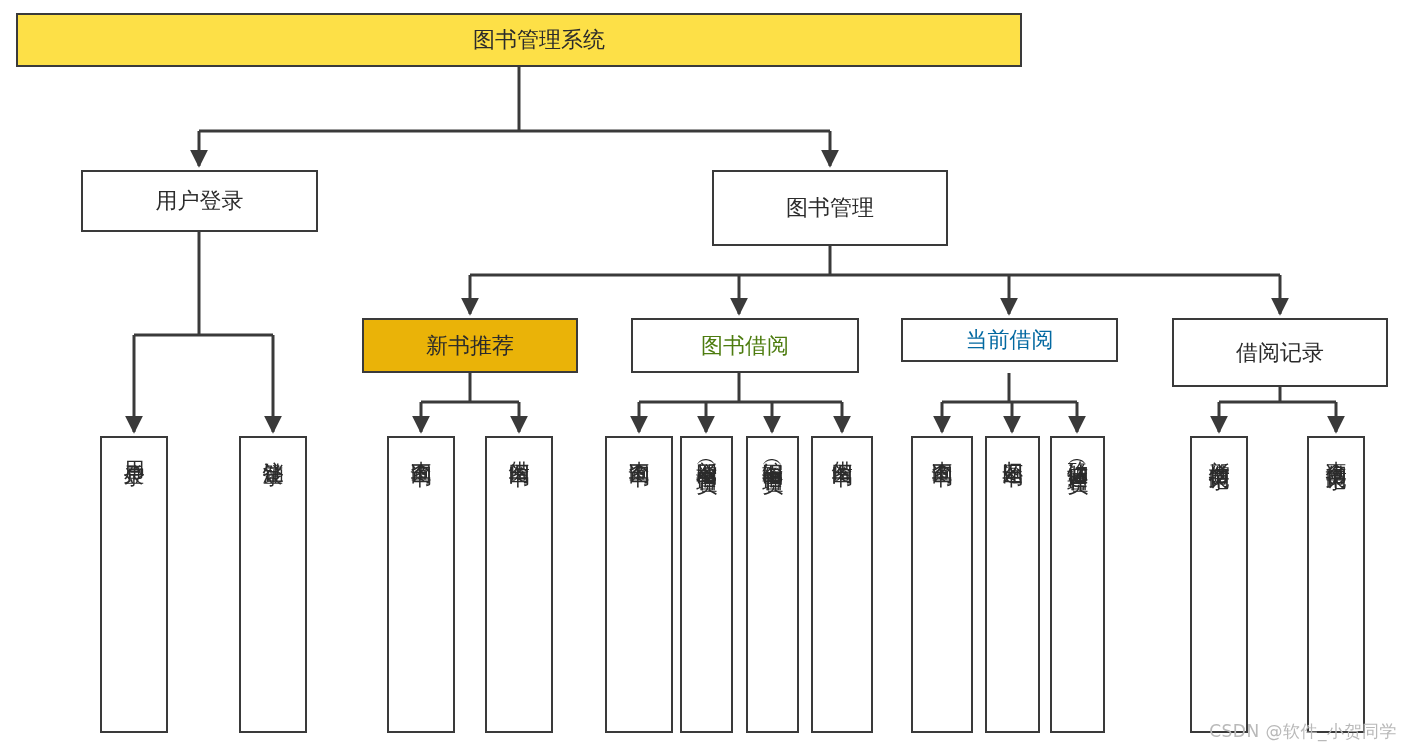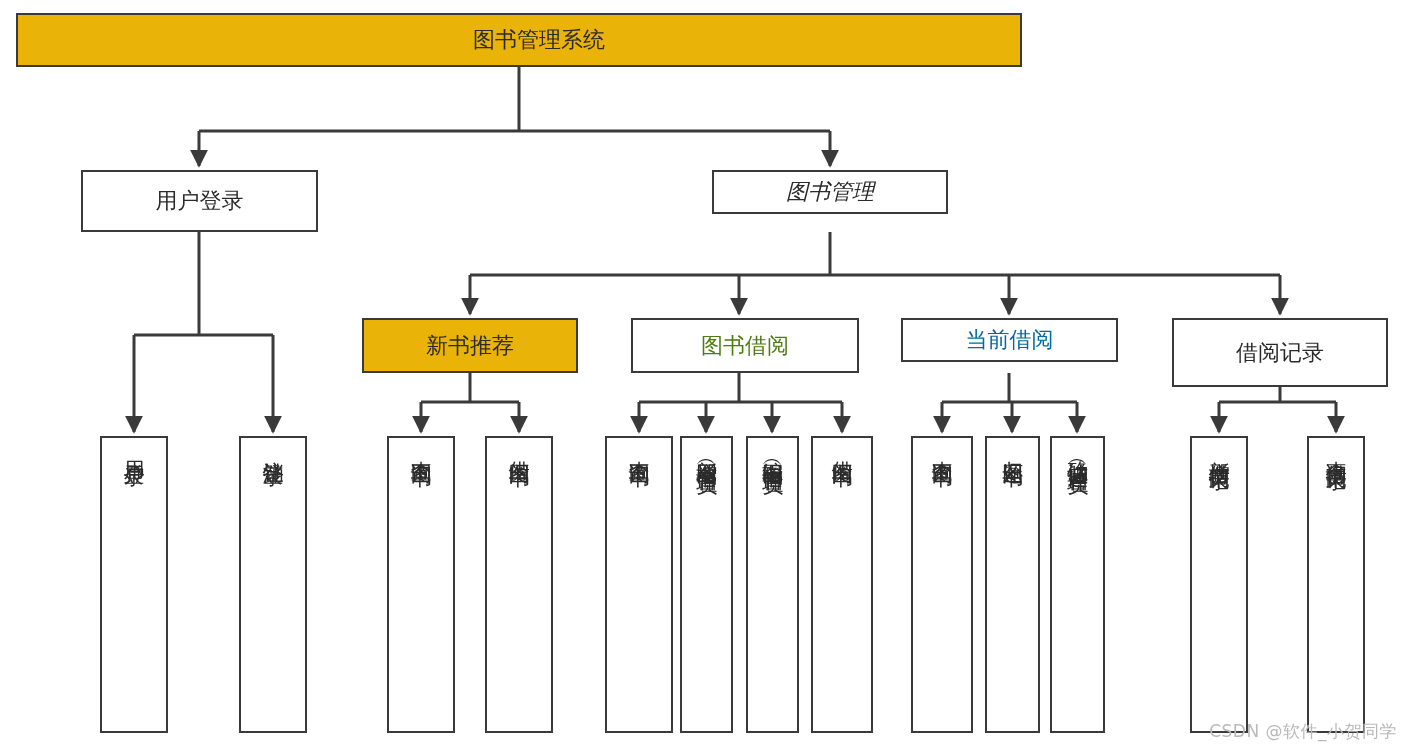--- a/index.html
+++ b/index.html
@@ -115,24 +115,24 @@
       <path d="M 1012 402 L 1012 432" marker-end="url(#arrow)"></path>
       <path d="M 1077 402 L 1077 432" marker-end="url(#arrow)"></path>
 
       <path d="M 1280 373 L 1280 402"></path>
       <path d="M 1219 402 L 1336 402"></path>
       <path d="M 1219 402 L 1219 432" marker-end="url(#arrow)"></path>
       <path d="M 1336 402 L 1336 432" marker-end="url(#arrow)"></path>
     </g>
   </svg>
 
-  <div class="node root" id="node-root" style="left: 16px; top: 13px; width: 1006px; height: 54px; border-color: rgb(58, 58, 58); background: #eab308; color: rgb(43, 43, 43); padding-left: 40px;">图书管理系统</div>
+  <div class="node root" id="node-root" style="left: 16px; top: 13px; width: 1006px; height: 54px; border-color: rgb(58, 58, 58); background: #fde047; color: rgb(43, 43, 43); padding-left: 40px;">图书管理系统</div>
 
   <div class="node h" id="node-l2-0" style="left: 81px; top: 170px; width: 237px; height: 62px; border-color: rgb(58, 58, 58); background: rgb(255, 255, 255); color: rgb(43, 43, 43);">用户登录</div>
-  <div class="node h" id="node-l2-1" style="left: 712px; top: 170px; width: 236px; height: 44px; border-color: rgb(58, 58, 58); background: rgb(255, 255, 255); color: rgb(43, 43, 43); font-style: italic;">图书管理</div>
+  <div class="node h" id="node-l2-1" style="left: 712px; top: 170px; width: 236px; height: 76px; border-color: rgb(58, 58, 58); background: rgb(255, 255, 255); color: rgb(43, 43, 43);">图书管理</div>
 
   <div class="node h" id="node-l3-0" style="left: 362px; top: 318px; width: 216px; height: 55px; border-color: rgb(58, 58, 58); background: #eab308; color: rgb(43, 43, 43);">新书推荐</div>
   <div class="node h" id="node-l3-1" style="left: 631px; top: 318px; width: 228px; height: 55px; border-color: rgb(58, 58, 58); background: rgb(255, 255, 255); color: #4d7c0f;">图书借阅</div>
   <div class="node h" id="node-l3-2" style="left: 901px; top: 318px; width: 217px; height: 44px; border-color: rgb(58, 58, 58); background: rgb(255, 255, 255); color: #0369a1;">当前借阅</div>
   <div class="node h" id="node-l3-3" style="left: 1172px; top: 318px; width: 216px; height: 69px; border-color: rgb(58, 58, 58); background: rgb(255, 255, 255); color: rgb(43, 43, 43);">借阅记录</div>
 
   <div class="node v" id="node-leaf-0" style="left: 100px; top: 436px; width: 68px; height: 297px; border-color: rgb(58, 58, 58); background: rgb(255, 255, 255); color: rgb(43, 43, 43);">
       <span class="vtext">用户登录</span>
     </div>
   <div class="node v" id="node-leaf-1" style="left: 239px; top: 436px; width: 68px; height: 297px; border-color: rgb(58, 58, 58); background: rgb(255, 255, 255); color: rgb(43, 43, 43);">

